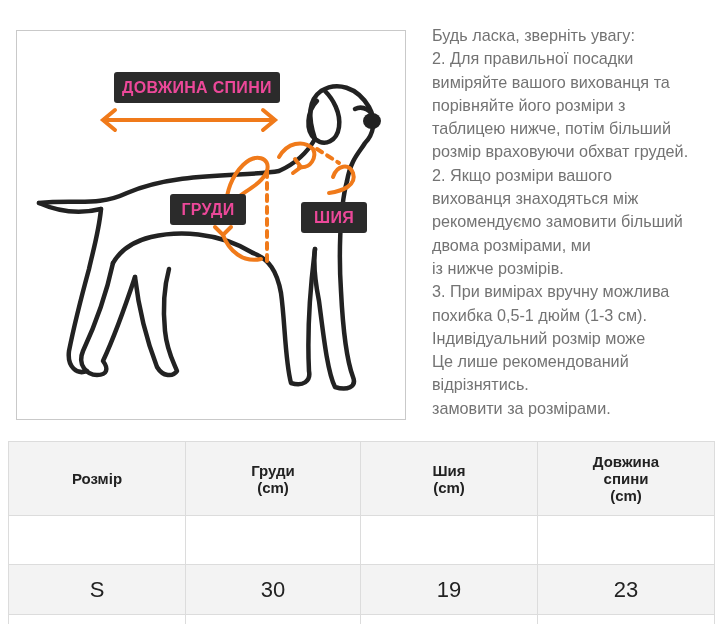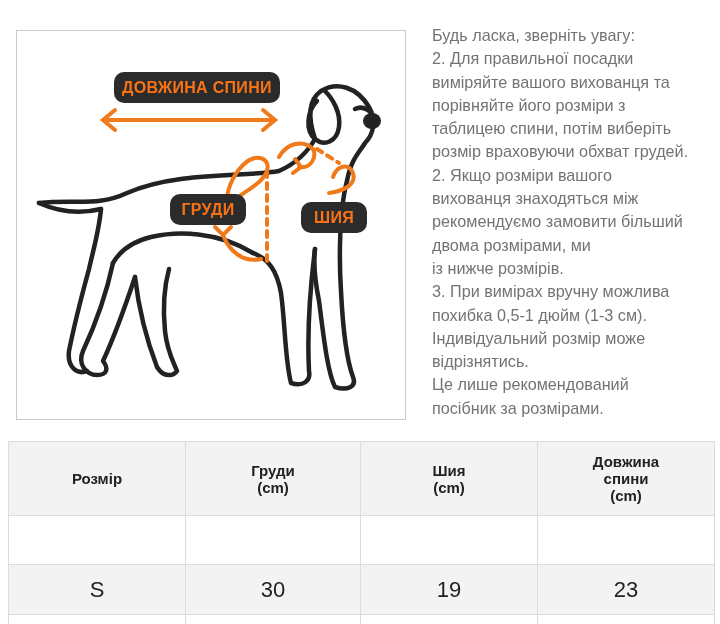--- a/index.html
+++ b/index.html
@@ -1,23 +1,23 @@
 <!DOCTYPE html>
 <html><head>
 <meta charset="utf-8">
 <style>
   html, body { margin:0; padding:0; }
   body { width:720px; height:624px; background:#ffffff; position:relative; overflow:hidden;
          font-family:"Liberation Sans", sans-serif; color:#2a2a2a; }
   .diagram { position:absolute; left:16px; top:30px; width:390px; height:390px;
              border:1px solid #c9c9c9; background:#fff; box-sizing:border-box; }
   .diagram svg { position:absolute; left:0; top:0; }
-  .label { position:absolute; background:#2b2b2b; color:#f97316; font-weight:bold;
+  .label { position:absolute; background:#2b2b2b; color:#ec4899; font-weight:bold;
            font-size:16px; letter-spacing:0.3px; padding:0 8px; height:31px; line-height:31px;
-           border-radius:10px; text-align:center; white-space:nowrap; }
+           border-radius:3px; text-align:center; white-space:nowrap; }
   .notes { position:absolute; left:432px; top:24px; width:288px; font-size:16.2px;
            line-height:23.3px; color:#737373; }
   .notes div { white-space:nowrap; }
   table.size { position:absolute; left:8px; top:441px; width:706px; border-collapse:collapse;
                table-layout:fixed; }
   table.size td, table.size th { border:1px solid #dcdcdc; text-align:center; color:#222; }
   table.size th { background:#f3f3f3; font-size:15px; font-weight:bold; height:73px;
                   line-height:17px; padding:0; }
   table.size tr.blank td { height:46px; background:#fff; }
   table.size tr.s td { height:47px; background:#f3f3f3; font-size:22px; }
@@ -70,33 +70,33 @@
   <div class="label" style="left:97px; top:41px;">ДОВЖИНА СПИНИ</div>
   <div class="label" style="left:153px; top:163px; width:60px;">ГРУДИ</div>
   <div class="label" style="left:284px; top:171px; width:50px;">ШИЯ</div>
 </div>
 
 <div class="notes">
   <div>Будь ласка, зверніть увагу:</div>
   <div>2. Для правильної посадки</div>
   <div>виміряйте вашого вихованця та</div>
   <div>порівняйте його розміри з</div>
-  <div>таблицею спини, потім виберіть</div>
+  <div>таблицею нижче, потім більший</div>
   <div>розмір враховуючи обхват грудей.</div>
   <div>2. Якщо розміри вашого</div>
   <div>вихованця знаходяться між</div>
   <div>рекомендуємо замовити більший</div>
   <div>двома розмірами, ми</div>
   <div>із нижче розмірів.</div>
   <div>3. При вимірах вручну можлива</div>
   <div>похибка 0,5-1 дюйм (1-3 см).</div>
   <div>Індивідуальний розмір може</div>
+  <div>Це лише рекомендований</div>
   <div>відрізнятись.</div>
-  <div>Це лише рекомендований</div>
-  <div>посібник за розмірами.</div>
+  <div>замовити за розмірами.</div>
 </div>
 
 <table class="size">
   <colgroup>
       <col style="width:177px">
       <col style="width:175px">
       <col style="width:177px">
       <col style="width:177px">
     </colgroup>
   <tbody>

